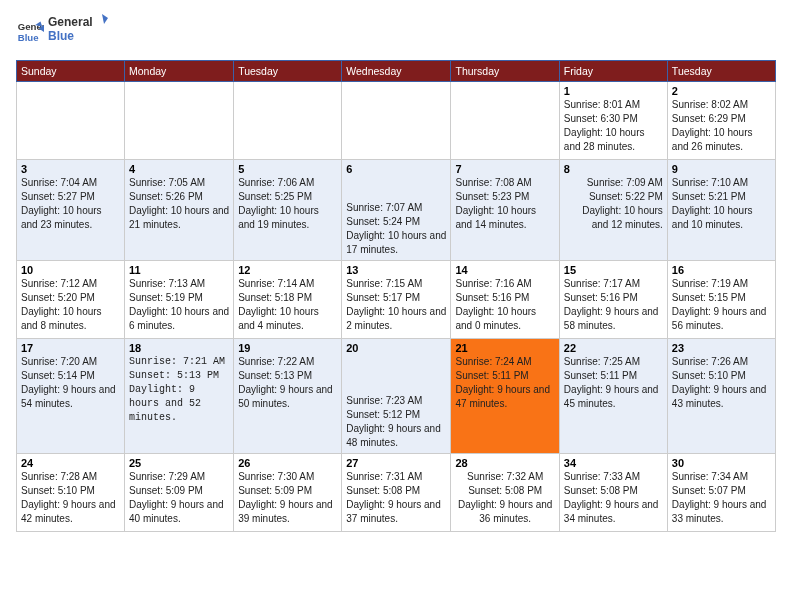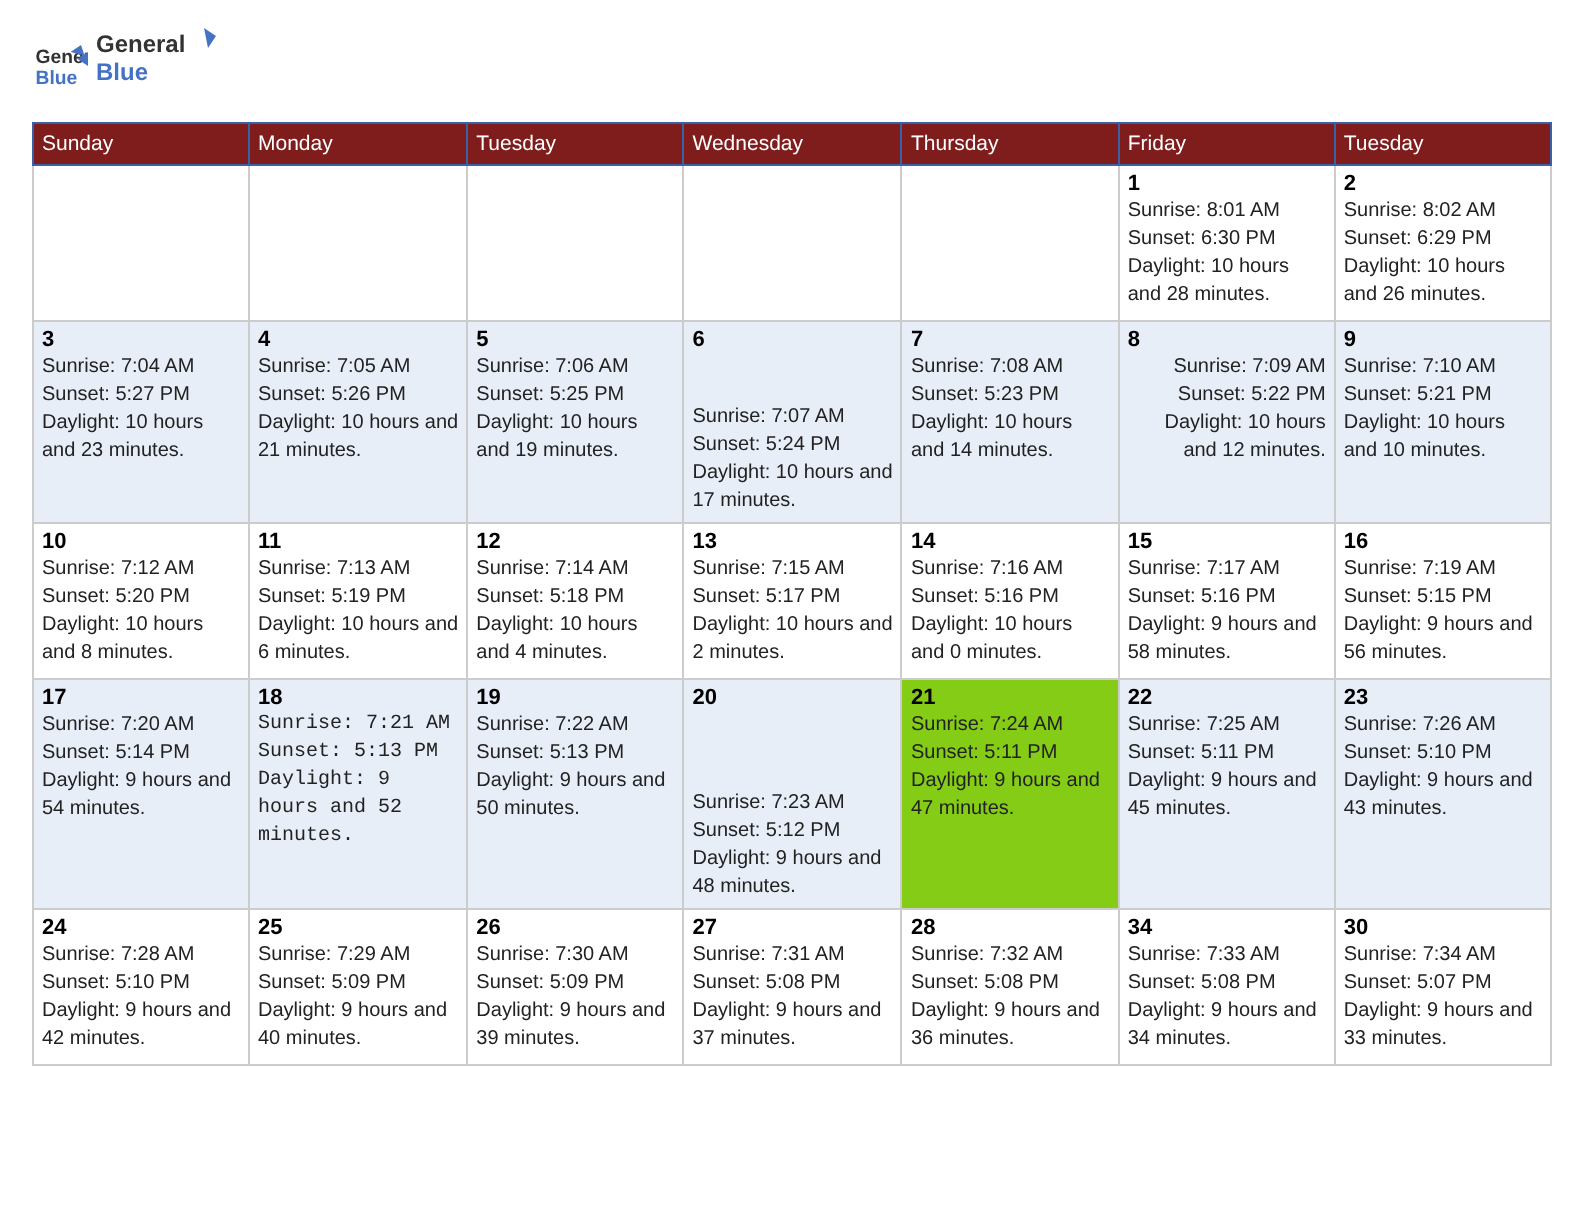--- a/index.html
+++ b/index.html
@@ -246,21 +246,21 @@
             <div class="day-info" style="white-space: pre-line;">Sunrise: 7:22 AM
 Sunset: 5:13 PM
 Daylight: 9 hours and 50 minutes.</div>
           </td>
           <td style="background: rgb(232, 238, 248);">
             <span class="day-num">20</span>
             <div class="day-info" style="white-space: pre-line; margin-top: 40px;">Sunrise: 7:23 AM
 Sunset: 5:12 PM
 Daylight: 9 hours and 48 minutes.</div>
           </td>
-          <td style="background: #84cc16;">
+          <td style="background: #f97316;">
             <span class="day-num">21</span>
             <div class="day-info" style="white-space: pre-line;">Sunrise: 7:24 AM
 Sunset: 5:11 PM
 Daylight: 9 hours and 47 minutes.</div>
           </td>
           <td style="background: rgb(232, 238, 248);">
             <span class="day-num">22</span>
             <div class="day-info" style="white-space: pre-line;">Sunrise: 7:25 AM
 Sunset: 5:11 PM
 Daylight: 9 hours and 45 minutes.</div>
@@ -292,21 +292,21 @@
 Daylight: 9 hours and 39 minutes.</div>
           </td>
           <td>
             <span class="day-num">27</span>
             <div class="day-info" style="white-space: pre-line;">Sunrise: 7:31 AM
 Sunset: 5:08 PM
 Daylight: 9 hours and 37 minutes.</div>
           </td>
           <td>
             <span class="day-num">28</span>
-            <div class="day-info" style="white-space: pre-line;">Sunrise: 7:32 AM
+            <div class="day-info" style="white-space: pre-line; text-align: center;">Sunrise: 7:32 AM
 Sunset: 5:08 PM
 Daylight: 9 hours and 36 minutes.</div>
           </td>
           <td>
             <span class="day-num">34</span>
             <div class="day-info" style="white-space: pre-line;">Sunrise: 7:33 AM
 Sunset: 5:08 PM
 Daylight: 9 hours and 34 minutes.</div>
           </td>
           <td>

